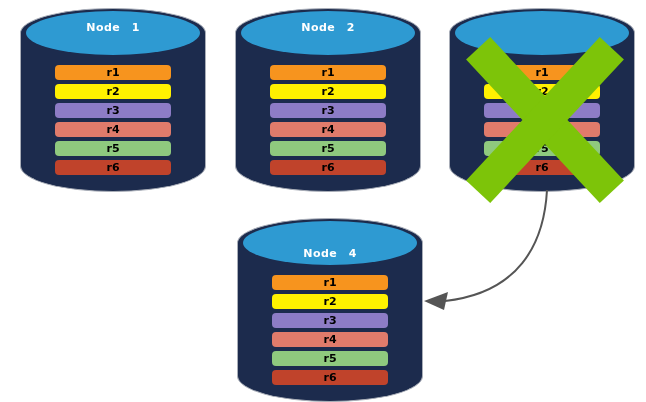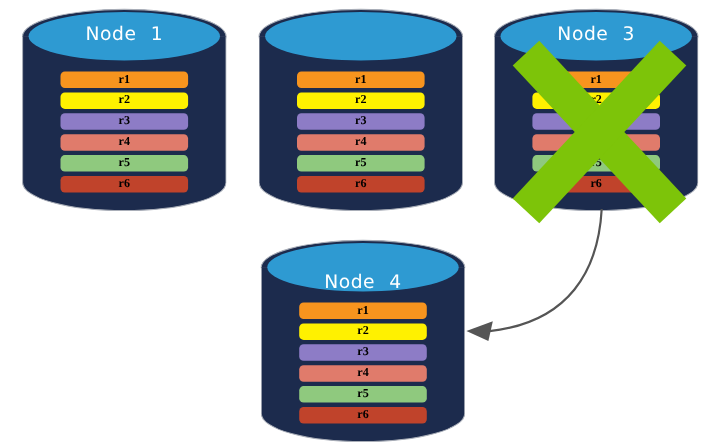--- a/index.html
+++ b/index.html
@@ -25,28 +25,28 @@
     border-top: none;
     box-sizing: border-box;
   }
   .cyl-top {
     position: absolute; left: 6px; right: 6px; top: 3px; height: 44px;
     border-radius: 50%;
   }
   .node-title {
     position: absolute; left: 0; right: 0; top: 13px;
     text-align: center;
-    font-size: 17px;
-    font-weight: normal;
+    font-size: 11px;
+    font-weight: bold;
     word-spacing: 7px;
     letter-spacing: 0.5px;
   }
   .rows {
     position: absolute; left: 35px; top: 57px; width: 116px;
-    display: flex; flex-direction: column; gap: 4px; font-family: Liberation Serif, serif;
+    display: flex; flex-direction: column; gap: 4px;
   }
   .row {
     height: 15px;
     border-radius: 4px;
     display: flex; align-items: center; justify-content: center;
     font-size: 11px;
     font-weight: bold;
     line-height: 1;
   }
   .x-mark {
@@ -77,35 +77,35 @@
       <div class="row" style="background-color: rgb(224, 123, 107);">r4</div>
       <div class="row" style="background-color: rgb(143, 201, 126);">r5</div>
       <div class="row" style="background-color: rgb(192, 67, 43);">r6</div>
     </div>
   </div>
 
   <div class="node" style="left:235px; top:8px;">
     <div class="cyl-rim" style="background-color: rgb(28, 43, 77);"></div>
     <div class="cyl-body" style="background-color: rgb(28, 43, 77);"></div>
     <div class="cyl-top" style="background-color: rgb(46, 154, 210);"></div>
+    <div class="node-title" style="color: rgb(255, 255, 255);">Node 2</div>
     <div class="rows">
       <div class="row" style="background-color: rgb(247, 148, 30);">r1</div>
       <div class="row" style="background-color: rgb(255, 241, 0);">r2</div>
       <div class="row" style="background-color: rgb(141, 124, 198);">r3</div>
       <div class="row" style="background-color: rgb(224, 123, 107);">r4</div>
       <div class="row" style="background-color: rgb(143, 201, 126);">r5</div>
       <div class="row" style="background-color: rgb(192, 67, 43);">r6</div>
     </div>
   </div>
 
   <div class="node" style="left:449px; top:8px;">
     <div class="cyl-rim" style="background-color: rgb(28, 43, 77);"></div>
     <div class="cyl-body" style="background-color: rgb(28, 43, 77);"></div>
     <div class="cyl-top" style="background-color: rgb(46, 154, 210);"></div>
-    <div class="node-title" style="color: rgb(255, 255, 255);">Node 3</div>
     <div class="rows">
       <div class="row" style="background-color: rgb(247, 148, 30);">r1</div>
       <div class="row" style="background-color: rgb(255, 241, 0);">r2</div>
       <div class="row" style="background-color: rgb(141, 124, 198);">r3</div>
       <div class="row" style="background-color: rgb(224, 123, 107);">r4</div>
       <div class="row" style="background-color: rgb(143, 201, 126);">r5</div>
       <div class="row" style="background-color: rgb(192, 67, 43);">r6</div>
     </div>
     <div class="x-mark">
       <div class="x-bar x-bar-1" style="background-color: rgb(125, 196, 9);"></div>

